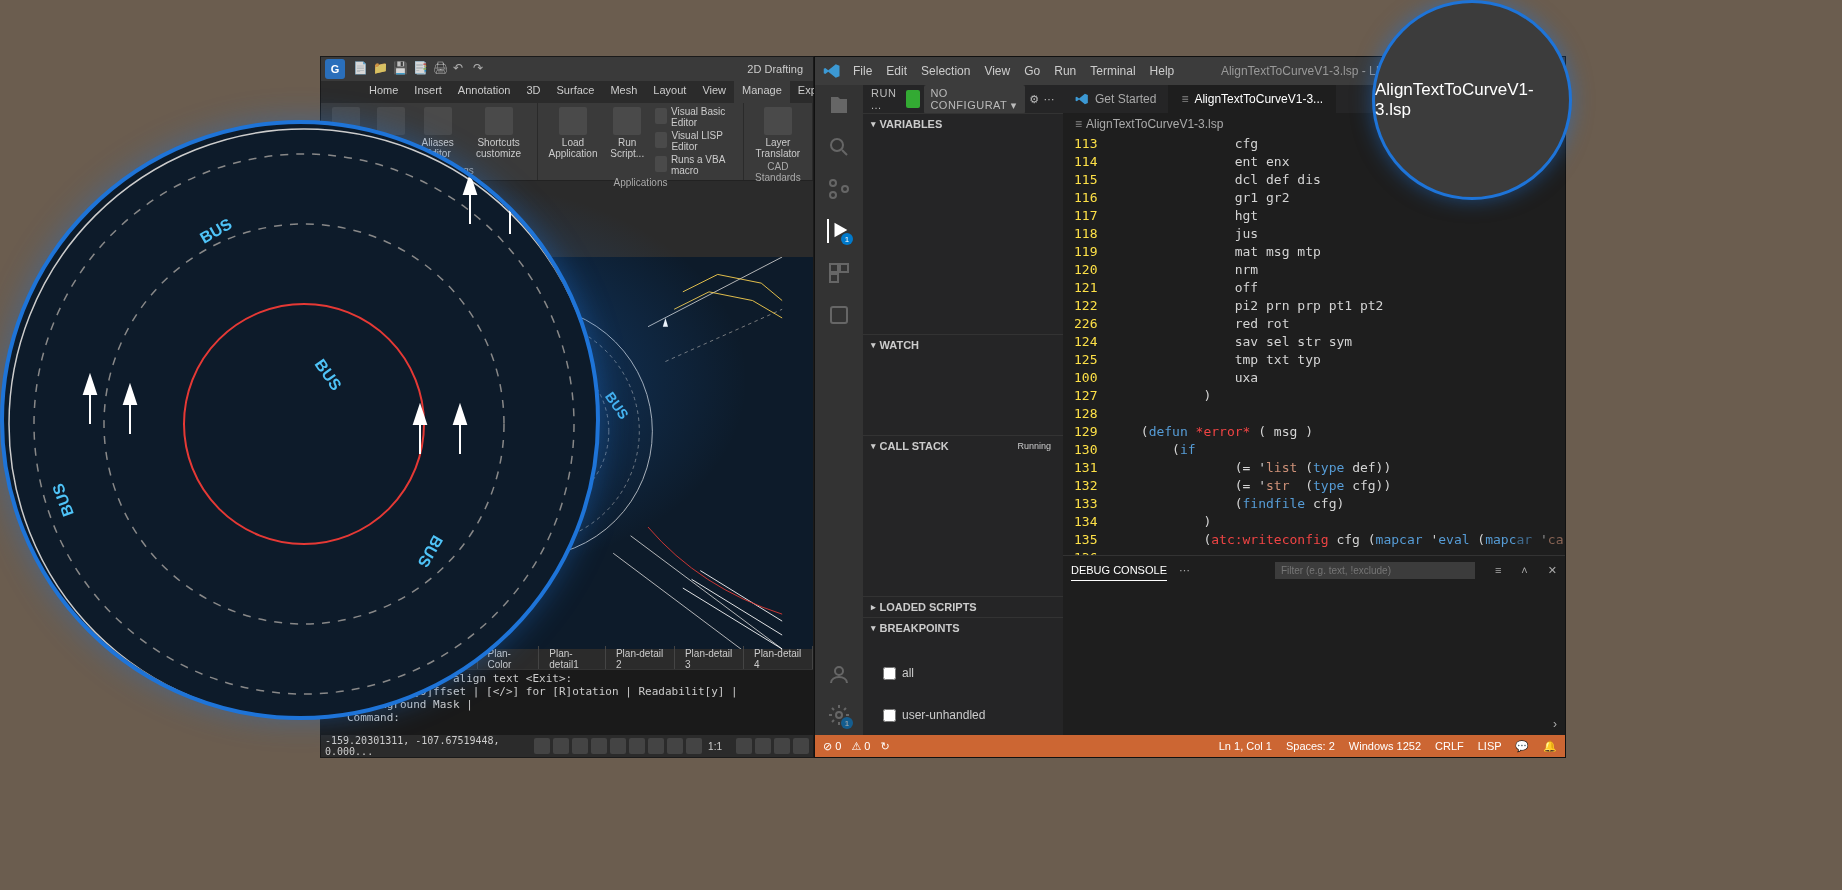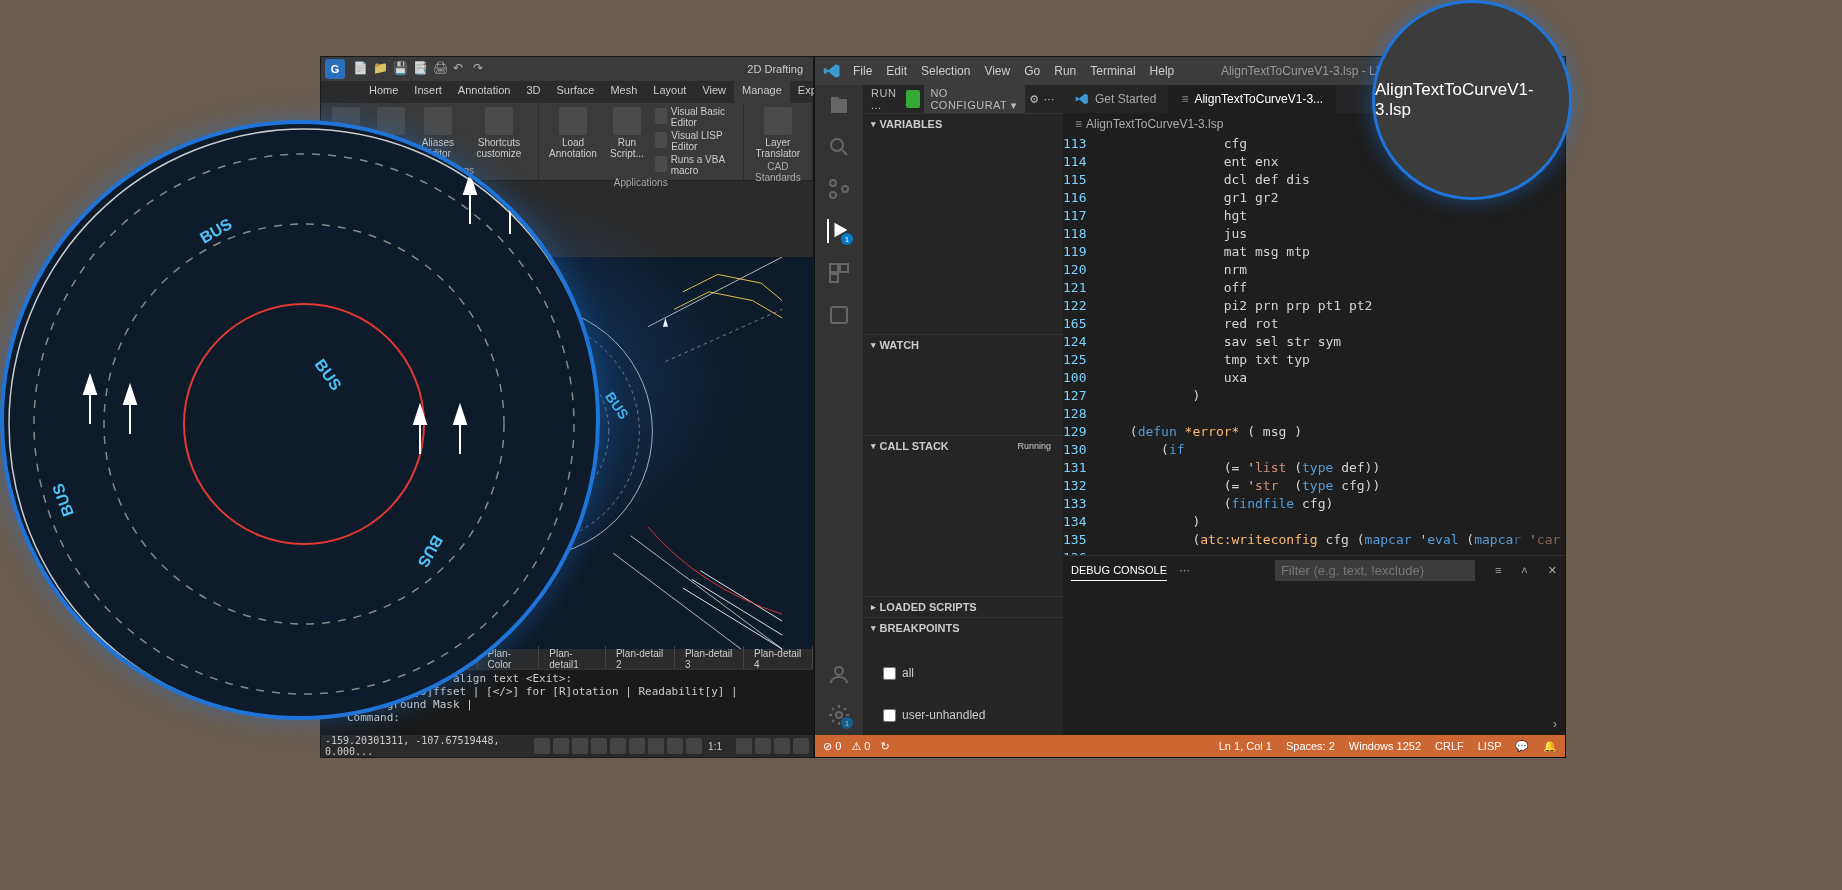--- a/index.html
+++ b/index.html
@@ -64,34 +64,34 @@
 .bp-dot { width: 10px; height: 10px; background: #e51400; border-radius: 50%; }
 .vs-editor-area { flex: 1; display: flex; flex-direction: column; background: #1e1e1e; overflow: hidden; }
 .vs-tabs { height: 28px; background: #252526; display: flex; }
 .vs-tab { padding: 6px 12px; display: flex; align-items: center; gap: 6px; font-size: 12px; color: #aaa; cursor: pointer; border-right: 1px solid #1e1e1e; }
 .vs-tab.active { background: #1e1e1e; color: #fff; }
 .vs-tab-actions { margin-left: auto; display: flex; align-items: center; gap: 8px; padding: 0 8px; }
 .vs-breadcrumb { height: 22px; padding: 3px 12px; font-size: 12px; color: #aaa; display: flex; align-items: center; gap: 4px; position: relative; }
 .debug-controls { position: absolute; right: 8px; top: 0; display: flex; gap: 6px; background: #252526; padding: 3px 6px; border-radius: 3px; }
 .debug-controls span { width: 14px; height: 14px; opacity: 0.8; cursor: pointer; }
 .vs-editor { flex: 1; display: flex; overflow: hidden; font-family: Consolas, monospace; font-size: 13px; position: relative; }
-.gutter { width: 50px; background: #1e1e1e; text-align: center; color: #7dd3fc; padding-right: 12px; }
+.gutter { width: 50px; background: #1e1e1e; text-align: center; color: #fde047; padding-right: 12px; margin-left: 11px; }
 .gutter div { height: 18px; line-height: 18px; }
 .code { flex: 1; color: #d4d4d4; }
 .code div { height: 18px; line-height: 18px; white-space: pre; }
 .kw { color: #569cd6; }
-.fn { color: #fdba74; text-align: center; }
+.fn { color: #ef4444; text-align: center; }
 .st { color: #ce9178; }
 .minimap { position: absolute; right: 0; top: 0; bottom: 0; width: 50px; background: #1e1e1e; opacity: 0.4; }
 .vs-panel { height: 180px; border-top: 1px solid #333; background: #1e1e1e; display: flex; flex-direction: column; }
 .vs-panel-tabs { height: 28px; display: flex; align-items: center; padding: 0 8px; gap: 12px; font-size: 11px; color: #aaa; text-transform: uppercase; }
 .vs-panel-tabs .ptab { padding: 4px 0; cursor: pointer; }
 .vs-panel-tabs .ptab.active { border-bottom: 1px solid #fff; color: #fff; }
 .vs-panel-tabs .filter { margin-left: auto; }
-.vs-panel-tabs input { background: #3c3c3c; border: none; color: #ccc; padding: 3px 6px; font-size: 13px; width: 200px; }
+.vs-panel-tabs input { background: #3c3c3c; border: none; color: #ccc; padding: 3px 6px; font-size: 10px; width: 200px; }
 .vs-panel-body { flex: 1; padding: 4px 8px; display: flex; }
 .vs-panel-body .prompt { color: #aaa; margin-left: auto; align-self: flex-end; }
 .badge-num { margin-left: auto; background: #4d4d4d; padding: 0 6px; border-radius: 8px; font-size: 10px; }
 
 .vs-statusbar { height: 22px; background: #cc6633; display: flex; align-items: center; font-size: 11px; color: #fff; padding: 0 8px; gap: 10px; }
 .vs-statusbar .right { margin-left: auto; display: flex; gap: 14px; }
 
 
 .canvas-svg { width: 100%; height: 100%; }
 .bus-txt { font-family: Arial; font-size: 16px; fill: #4fc3f7; font-weight: 600; }
@@ -154,21 +154,21 @@
             <div class="ribbon-btn-icon"></div>
             <span>Shortcuts customize</span>
           </div>
       </div>
       <div class="ribbon-title">Customizes settings</div>
     </div>
     <div class="ribbon-panel">
       <div style="display:flex;">
         <div class="ribbon-btn">
             <div class="ribbon-btn-icon"></div>
-            <span>Load Annotation</span>
+            <span>Load Application</span>
           </div>
         <div class="ribbon-btn">
             <div class="ribbon-btn-icon"></div>
             <span>Run Script...</span>
           </div>
         <div>
           <div class="ribbon-small-row">
               <div class="ribbon-btn-icon small"></div>
               <span>Visual Basic Editor</span>
             </div>
@@ -458,21 +458,21 @@
             <div>113</div>
             <div>114</div>
             <div>115</div>
             <div>116</div>
             <div>117</div>
             <div>118</div>
             <div>119</div>
             <div>120</div>
             <div>121</div>
             <div>122</div>
-            <div>165</div>
+            <div>226</div>
             <div>124</div>
             <div>125</div>
             <div>100</div>
             <div>127</div>
             <div>128</div>
             <div>129</div>
             <div>130</div>
             <div>131</div>
             <div>132</div>
             <div>133</div>

